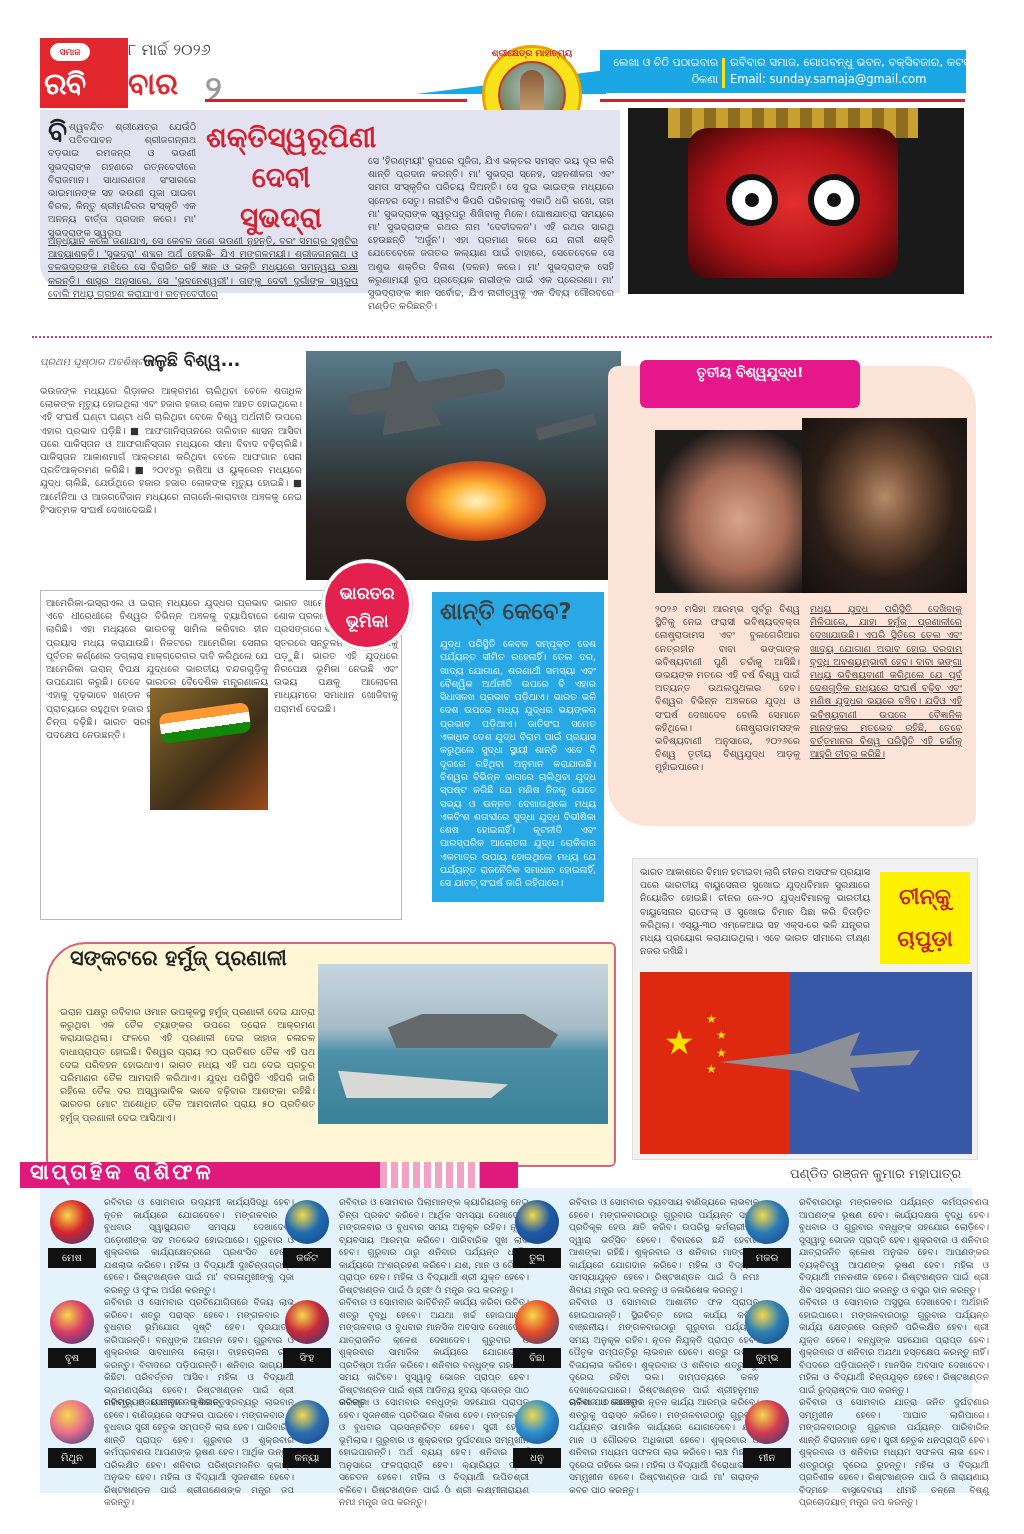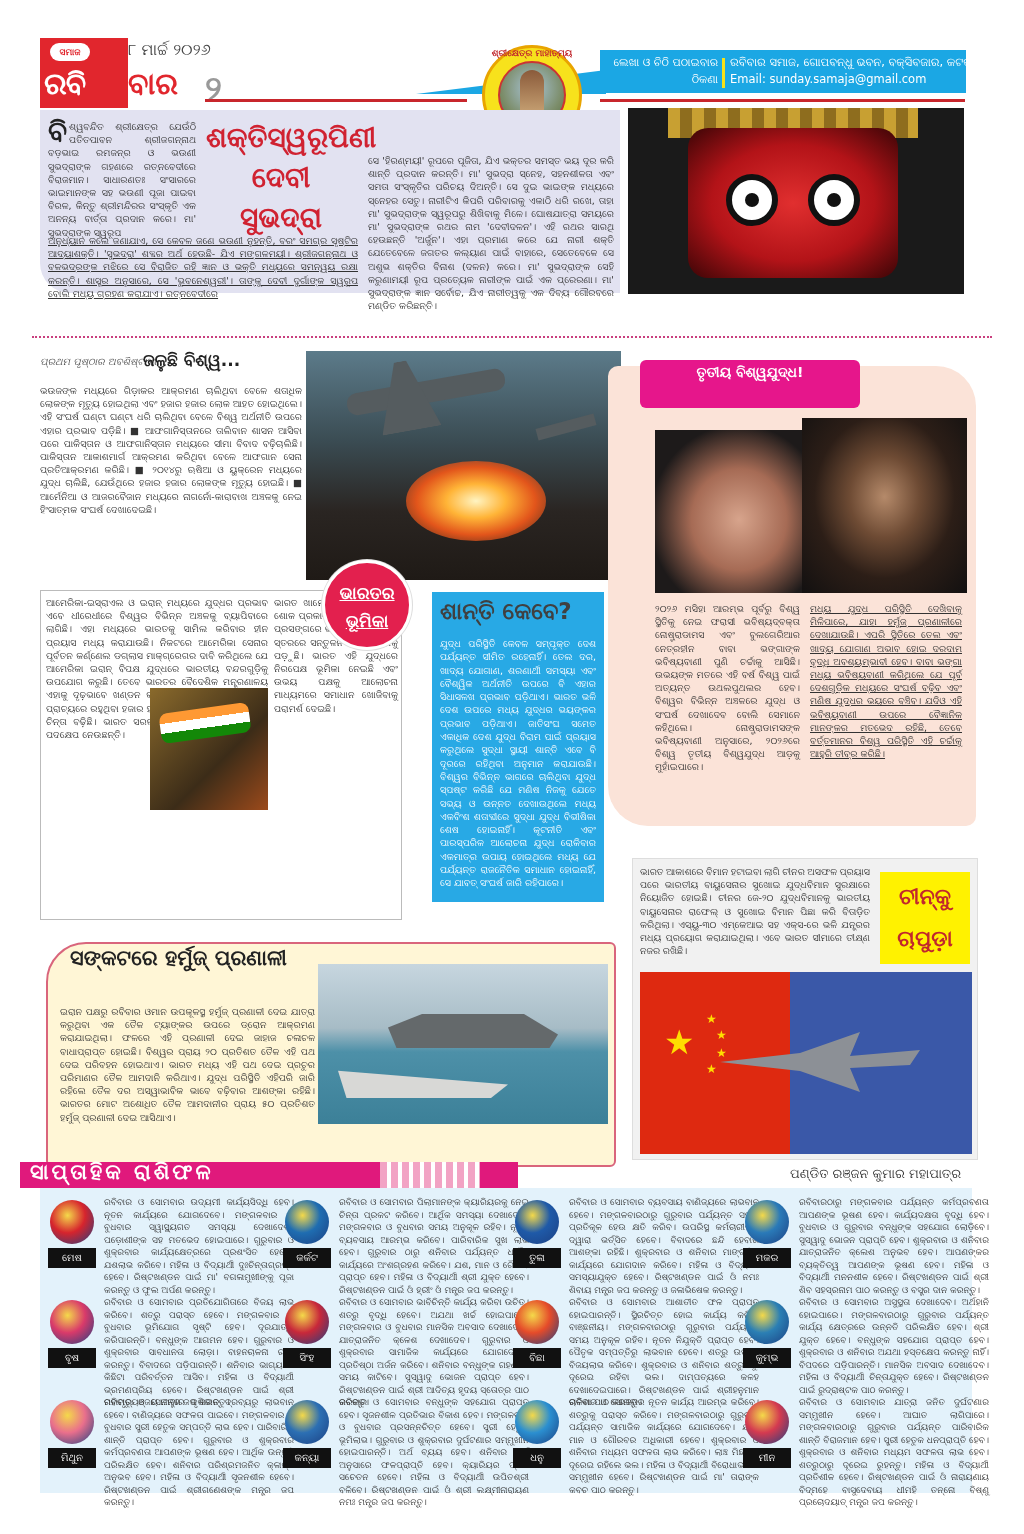--- a/index.html
+++ b/index.html
@@ -43,21 +43,21 @@
 
   .dotted-rule { left: 32px; top: 336px; width: 960px; height: 0; border-top: 2px dotted #c93f7e; }
 
   
   .war-kicker { left: 40px; top: 356px; font-size: 10px; font-style: italic; color: #555; }
   .war-headline { left: 143px; top: 350px; font-size: 17px; font-weight: bold; color: #222; }
   .war-text1 { left: 40px; top: 384px; width: 262px; }
   .war-photo { left: 306px; top: 351px; width: 315px; height: 229px; background: linear-gradient(180deg, #5c7b8a 0%, #3a4b52 40%, #2a2522 70%, #1f1a16 100%); overflow: hidden; }
   .explosion { position: absolute; left: 100px; top: 110px; width: 140px; height: 80px; border-radius: 50%; background: radial-gradient(ellipse, #fff4c2 0%, #ffb437 30%, #e2551b 60%, rgba(60,20,10,0) 100%); }
   .plane { position: absolute; background: #555c5f; }
-  .india-badge { left: 322px; top: 560px; width: 90px; height: 90px; border-radius: 50%; background: #e3204e; color: #fff; font-size: 17px; font-weight: bold; text-align: center; line-height: 28px; padding-top: 16px; border: 3px solid #fff; box-shadow: 0 0 0 1px #ddd; text-decoration: underline; }
+  .india-badge { left: 322px; top: 560px; width: 90px; height: 90px; border-radius: 50%; background: #e3204e; color: #fff; font-size: 17px; font-weight: bold; text-align: center; line-height: 28px; padding-top: 16px; border: 3px solid #fff; box-shadow: 0 0 0 1px #ddd; }
 
   .india-box { left: 40px; top: 590px; width: 362px; height: 330px; border: 1px solid #bbb; }
   .india-col1 { left: 46px; top: 596px; width: 222px; }
   .india-col2 { left: 274px; top: 596px; width: 124px; }
   .soldier { left: 150px; top: 688px; width: 118px; height: 122px; background: linear-gradient(135deg, #8a6a2c 0%, #3c2c18 60%, #9c4a1b 100%); overflow: hidden; }
   .helmet-flag { position: absolute; left: 10px; top: 20px; width: 90px; height: 30px; background: linear-gradient(180deg, #ff9933 0 33%, #fff 33% 66%, #138808 66% 100%); transform: rotate(-8deg); border-radius: 8px; }
 
   .peace-box { left: 432px; top: 592px; width: 172px; height: 310px; background: #28a9e5; padding: 6px 8px; }
   .peace-title { font-size: 23px; font-weight: bold; color: #404040; margin-bottom: 12px; }
   .peace-text { font-size: 9.5px; line-height: 13.3px; color: #fff; text-align: justify; }

